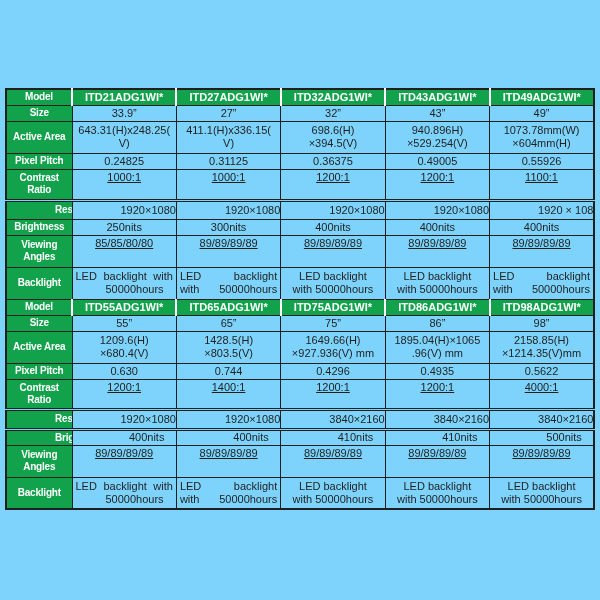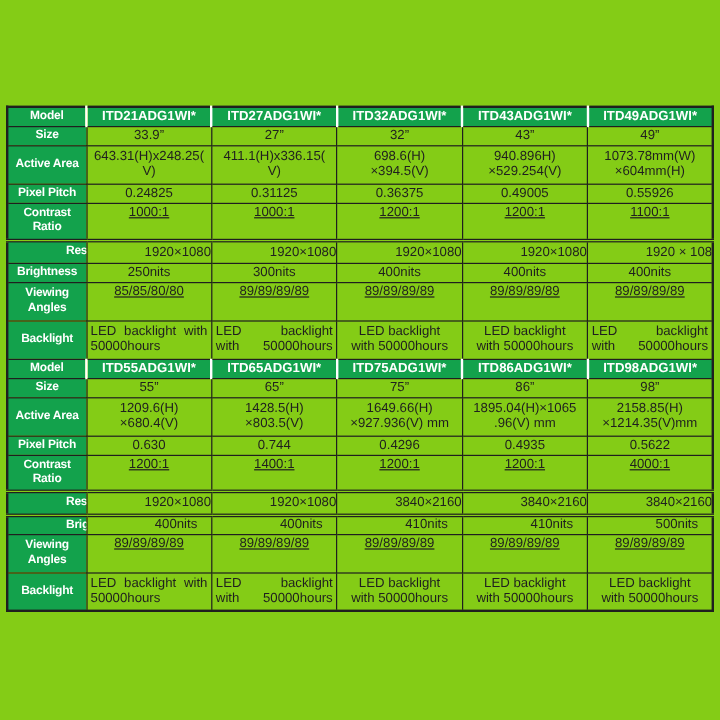--- a/index.html
+++ b/index.html
@@ -1,17 +1,17 @@
 <!DOCTYPE html>
 <html style="--green: #13a24c; --hdrtext: #ffffff; --grid: #1f1f1f; --text: #1f1f1f;"><head>
 <meta charset="utf-8">
 <style>
   html,body{margin:0;padding:0;background:#fff;}
   body{width:600px;height:600px;font-family:"Liberation Sans",sans-serif;}
-  .page{position:relative;width:600px;height:600px;background:#84cc16;overflow:hidden;}
+  .page{position:relative;width:600px;height:600px;background:#7dd3fc;overflow:hidden;}
   table.spec{
     position:absolute;left:5px;top:88px;width:590px;
     border-collapse:collapse;table-layout:fixed;
     border:2px solid var(--grid,#1f1f1f);
   }
   col.c-label{width:66px;}
   th,td{border:1px solid var(--grid,#1f1f1f);padding:0 3px;vertical-align:middle;overflow:hidden;}
   th{
     background:var(--green,#13a24c);color:var(--hdrtext,#fff);
     font-weight:bold;font-size:10px;letter-spacing:-0.2px;
@@ -22,21 +22,21 @@
   tr.model-row td{
     background:var(--green,#13a24c);color:var(--hdrtext,#fff);
     font-weight:bold;font-size:11px;border-left:2px solid #fff;
   }
   tr.model-row td:not(:last-child){border-right:2px solid #fff;}
   tr.model-row th{border-right:2px solid #fff;}
   tr.thick th,tr.thick td{border-top:3px double var(--grid,#1f1f1f);padding-left:48px;}
   tr.top td{vertical-align:top;text-decoration:underline;}
   tr.top td .ln{padding-top:1px;}
   td.sp .ln,td.jl .ln{text-align:justify;text-align-last:justify;white-space:normal;}
-  td.jl .ln:last-child{text-align-last:left;}
+  td.jl .ln:last-child{text-align-last:left;margin-left:30px;}
 </style>
 </head>
 <body>
 
 <div class="page">
   <table class="spec">
     <colgroup>
       <col class="c-label">
       <col>
         <col>

